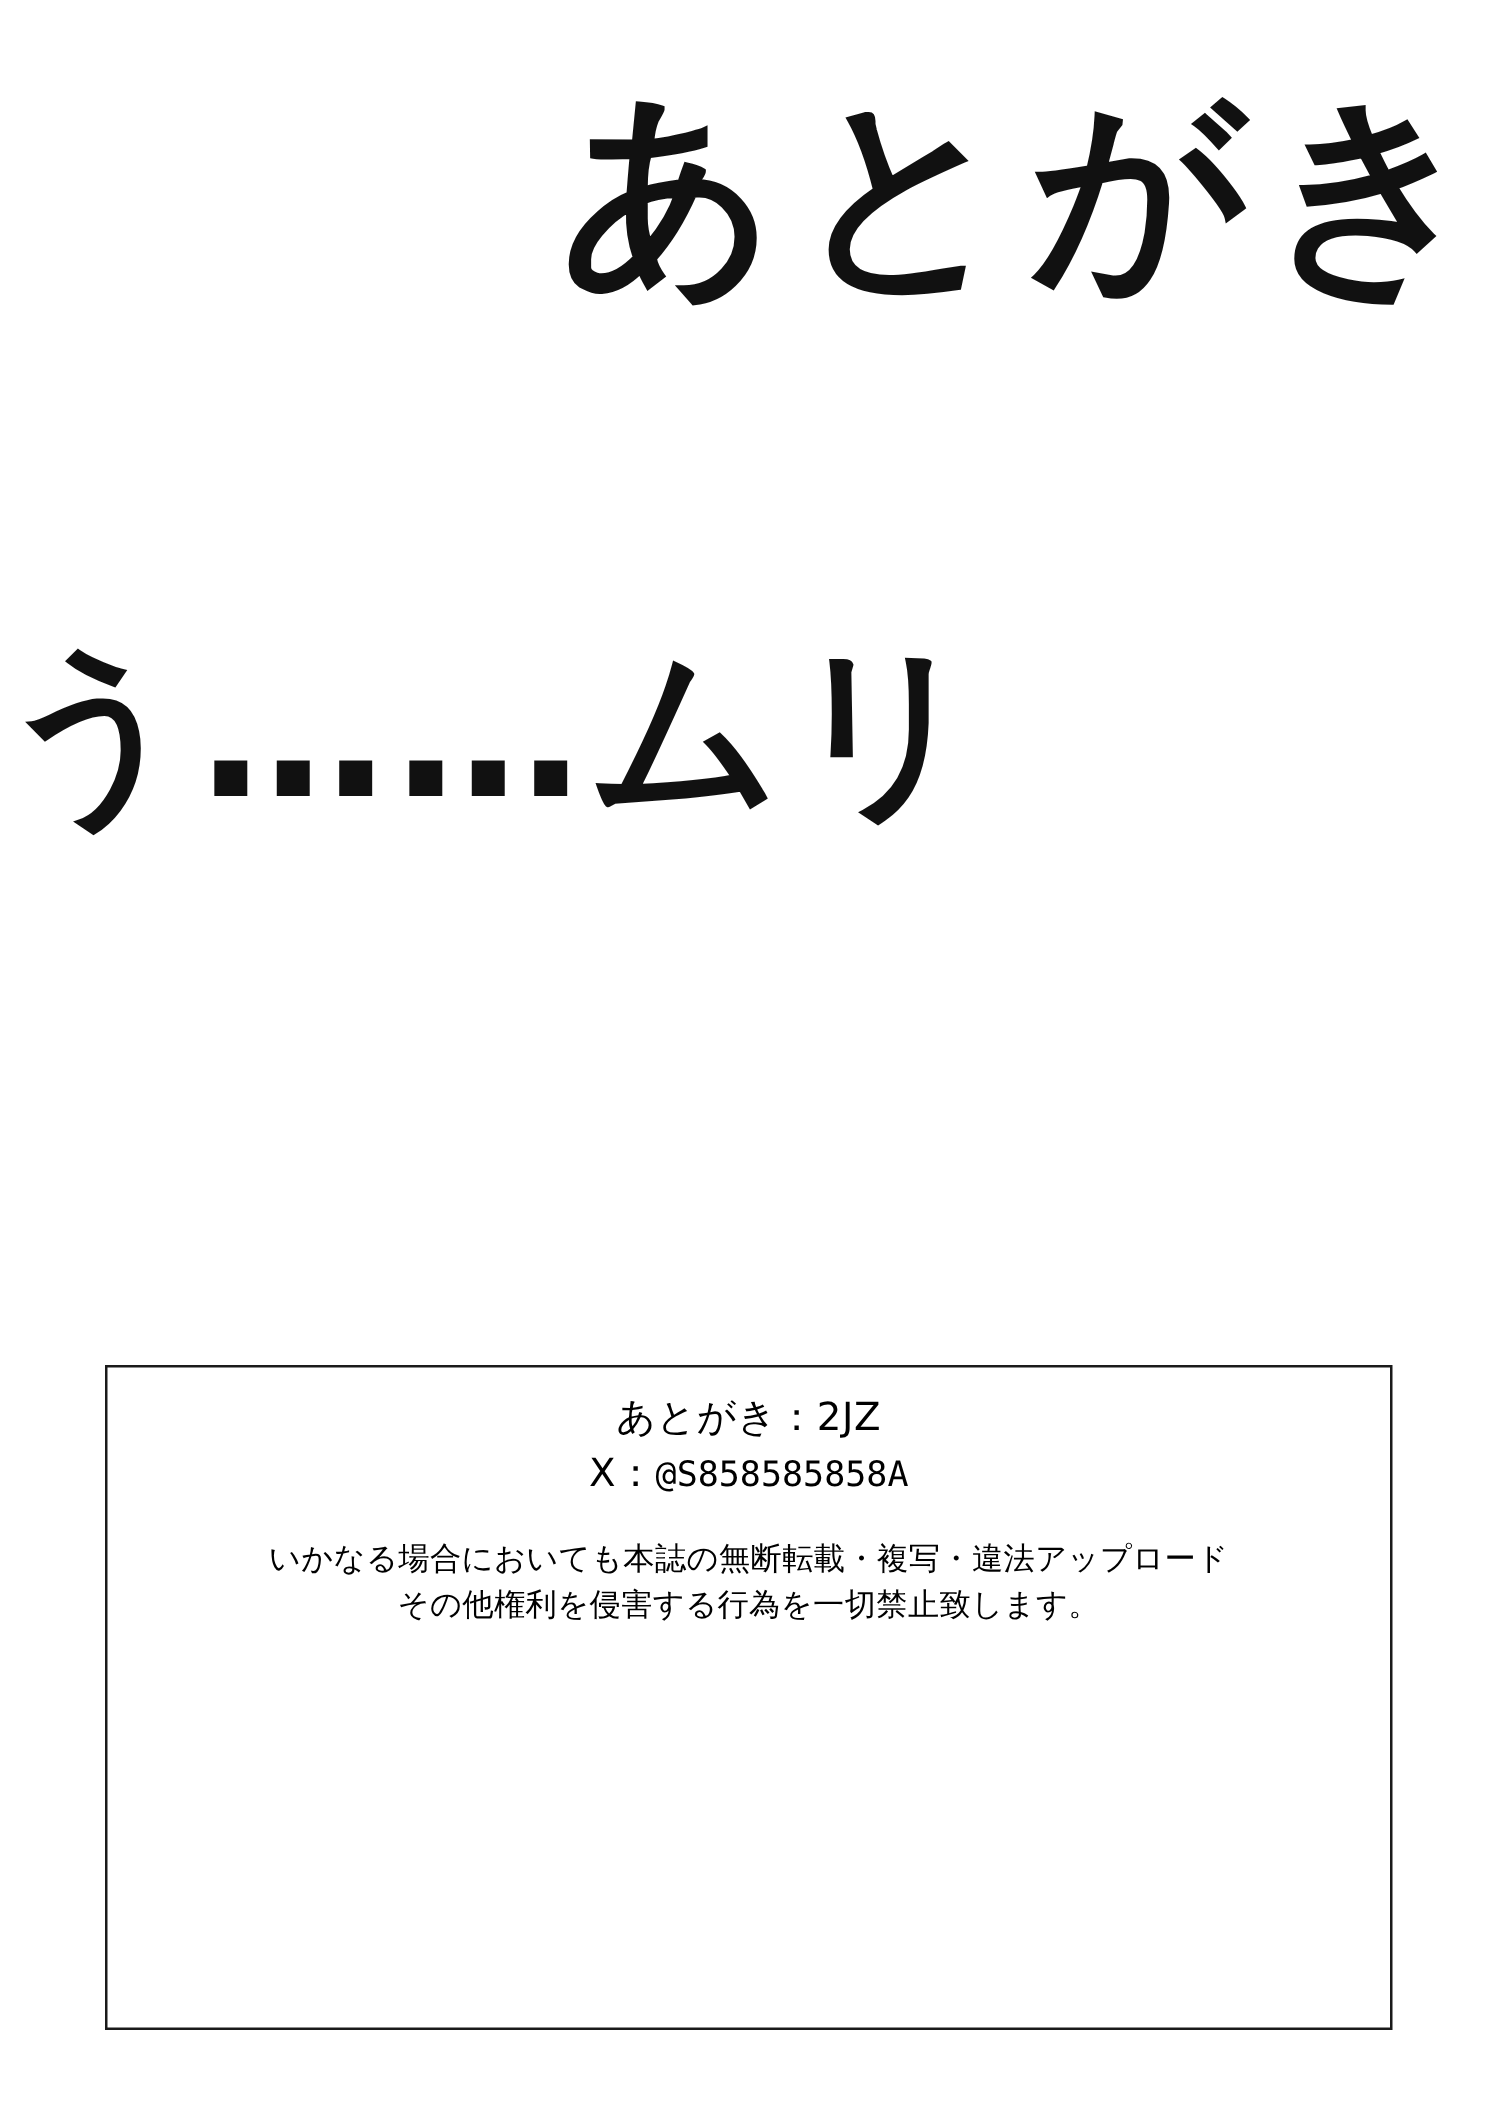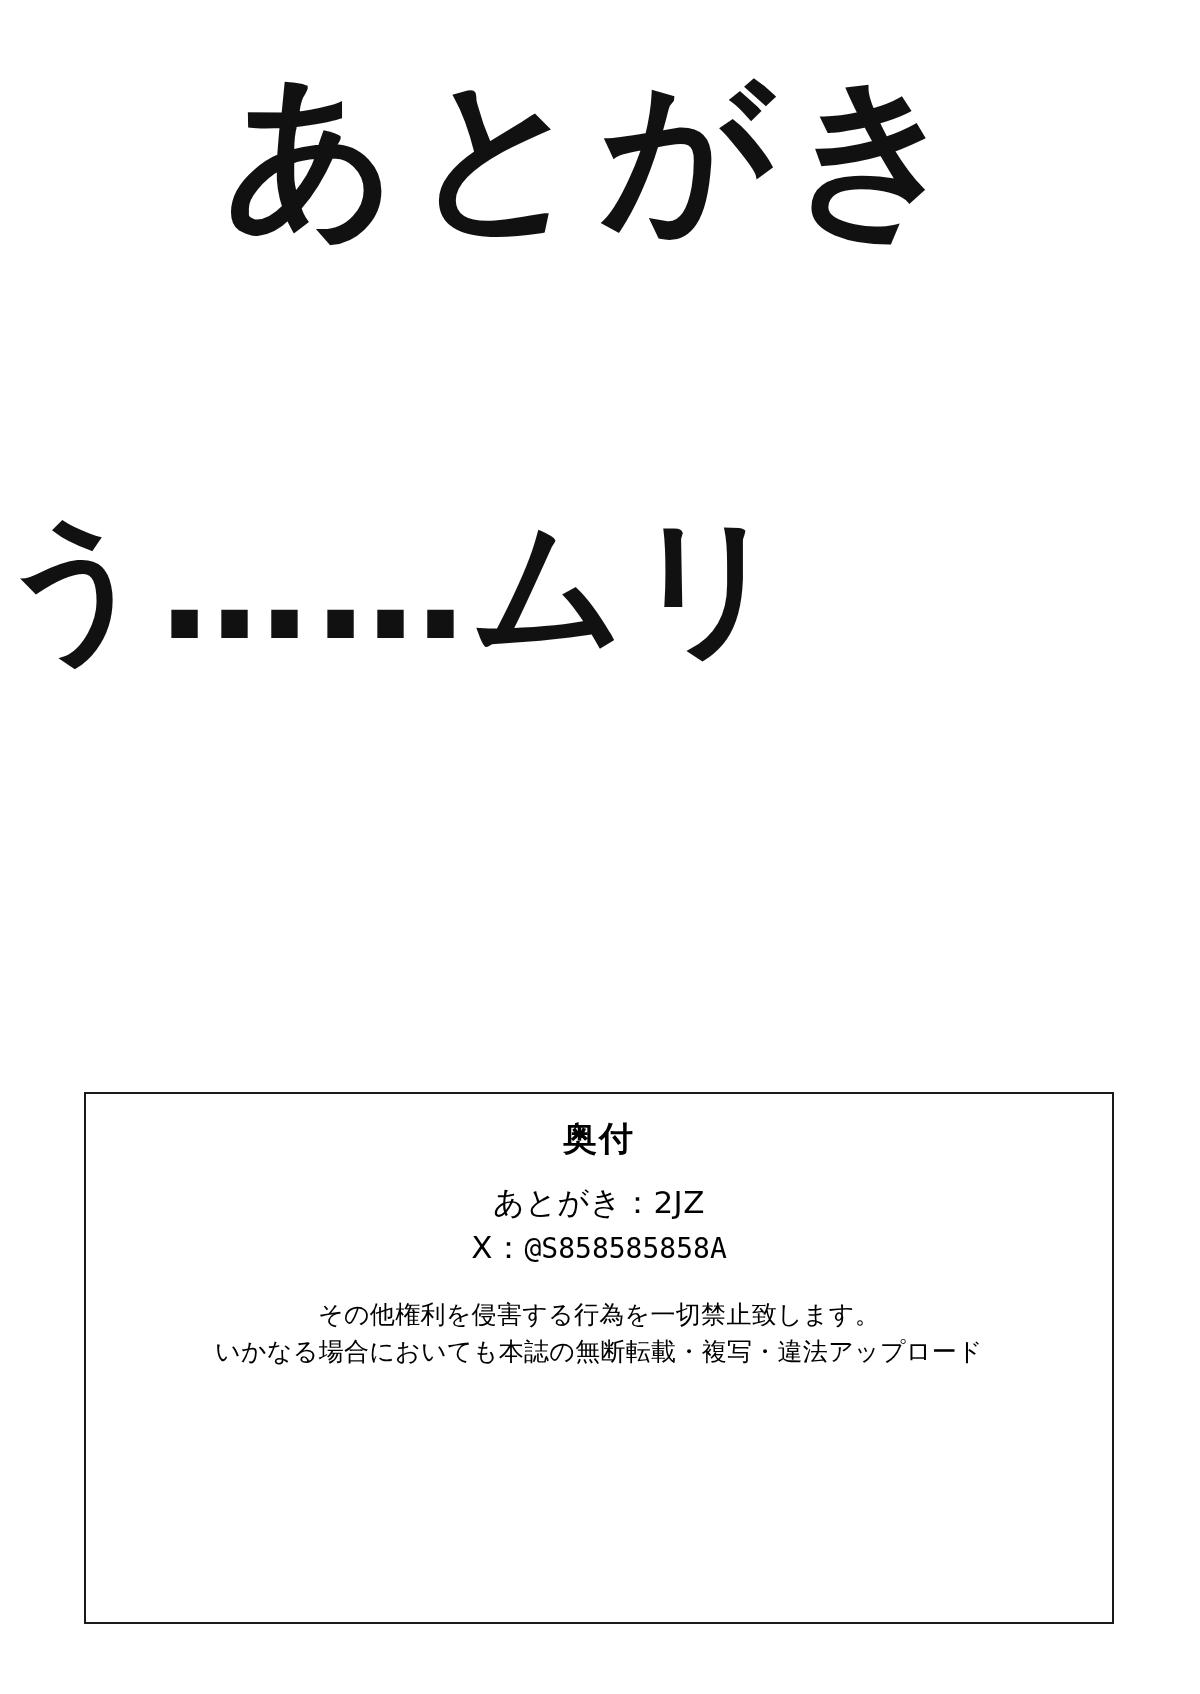--- a/index.html
+++ b/index.html
@@ -21,21 +21,21 @@
     inset: 0;
     background: #ffffff;
   }
 
   
   .afterword-title {
     position: absolute;
     left: 0;
     top: 60px;
     width: 1200px;
-    text-align: center;
+    text-align: right;
     font-family: "DejaVu Sans", sans-serif;
     font-size: 170px;
     line-height: 1.1;
     font-weight: 700;
     letter-spacing: 14px;
     color: #111111;
     white-space: nowrap;
   }
 
   .afterword-line {
@@ -111,30 +111,29 @@
 </head>
 <body>
 
 <div class="page">
 
   <div class="afterword-title">あとがき</div>
 
   <div class="afterword-line">う……ムリ</div>
 
   <div class="colophon">
-    <div class="colophon-title">奥付</div>
 
     <ul class="colophon-fields">
       <li>
         <span>あとがき：</span><span>2JZ</span>
       </li>
       <li>
         <span>X：</span><span class="val-mono">@S858585858A</span>
       </li>
     </ul>
 
     <div class="colophon-notice">
+      <div>いかなる場合においても本誌の無断転載・複写・違法アップロード</div>
       <div>その他権利を侵害する行為を一切禁止致します。</div>
-      <div>いかなる場合においても本誌の無断転載・複写・違法アップロード</div>
     </div>
   </div>
 
 </div>
 
 </body></html>

